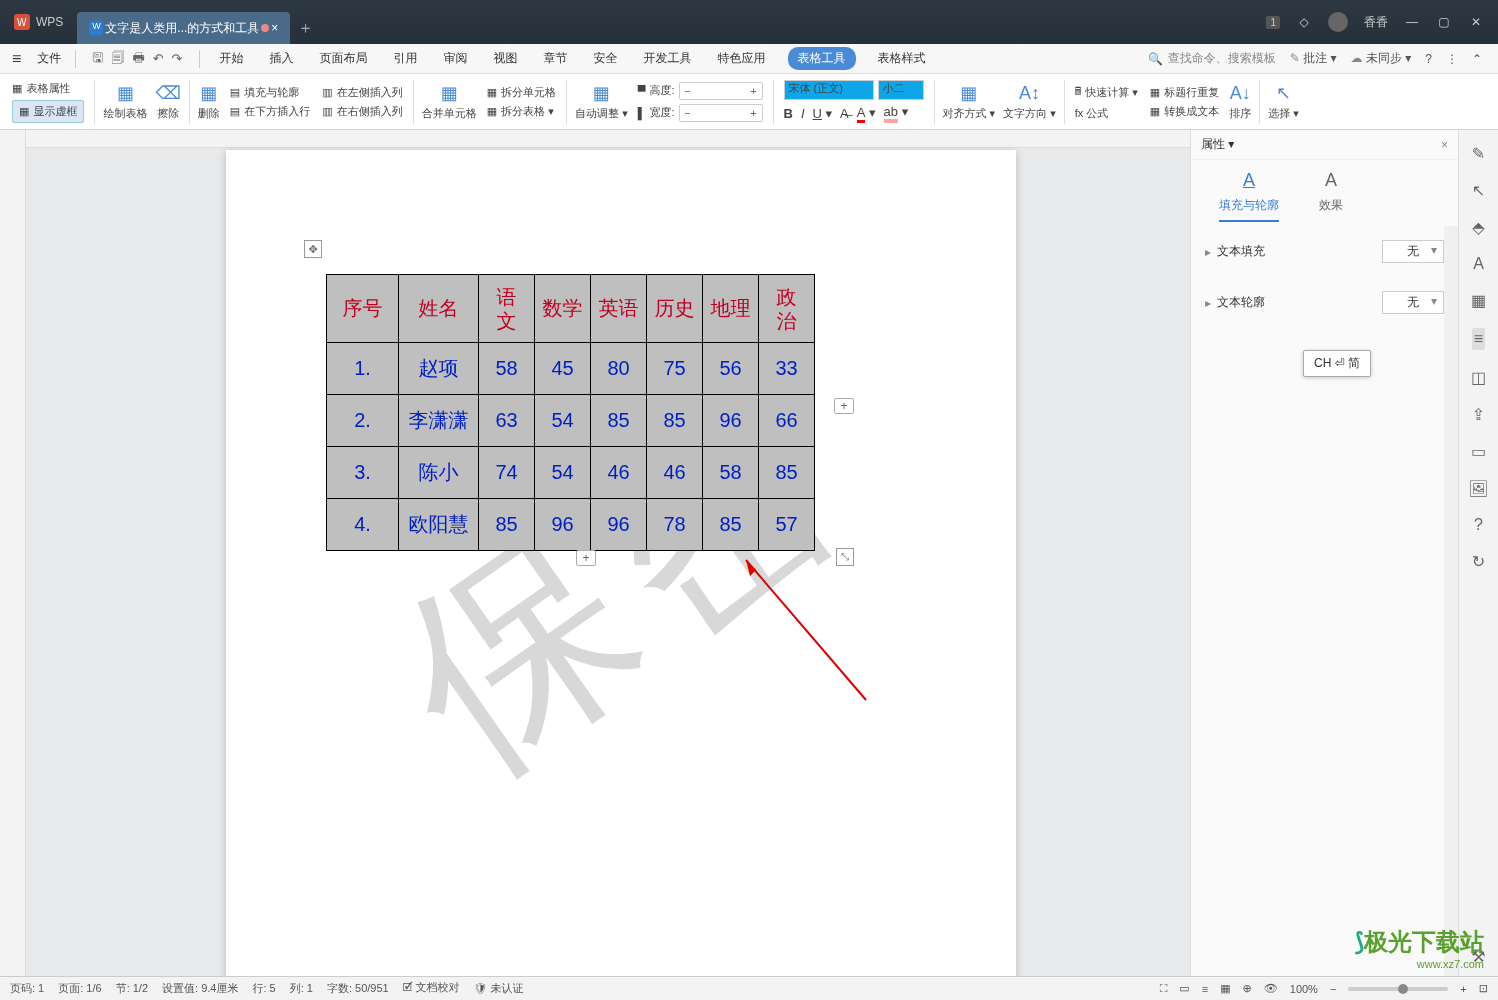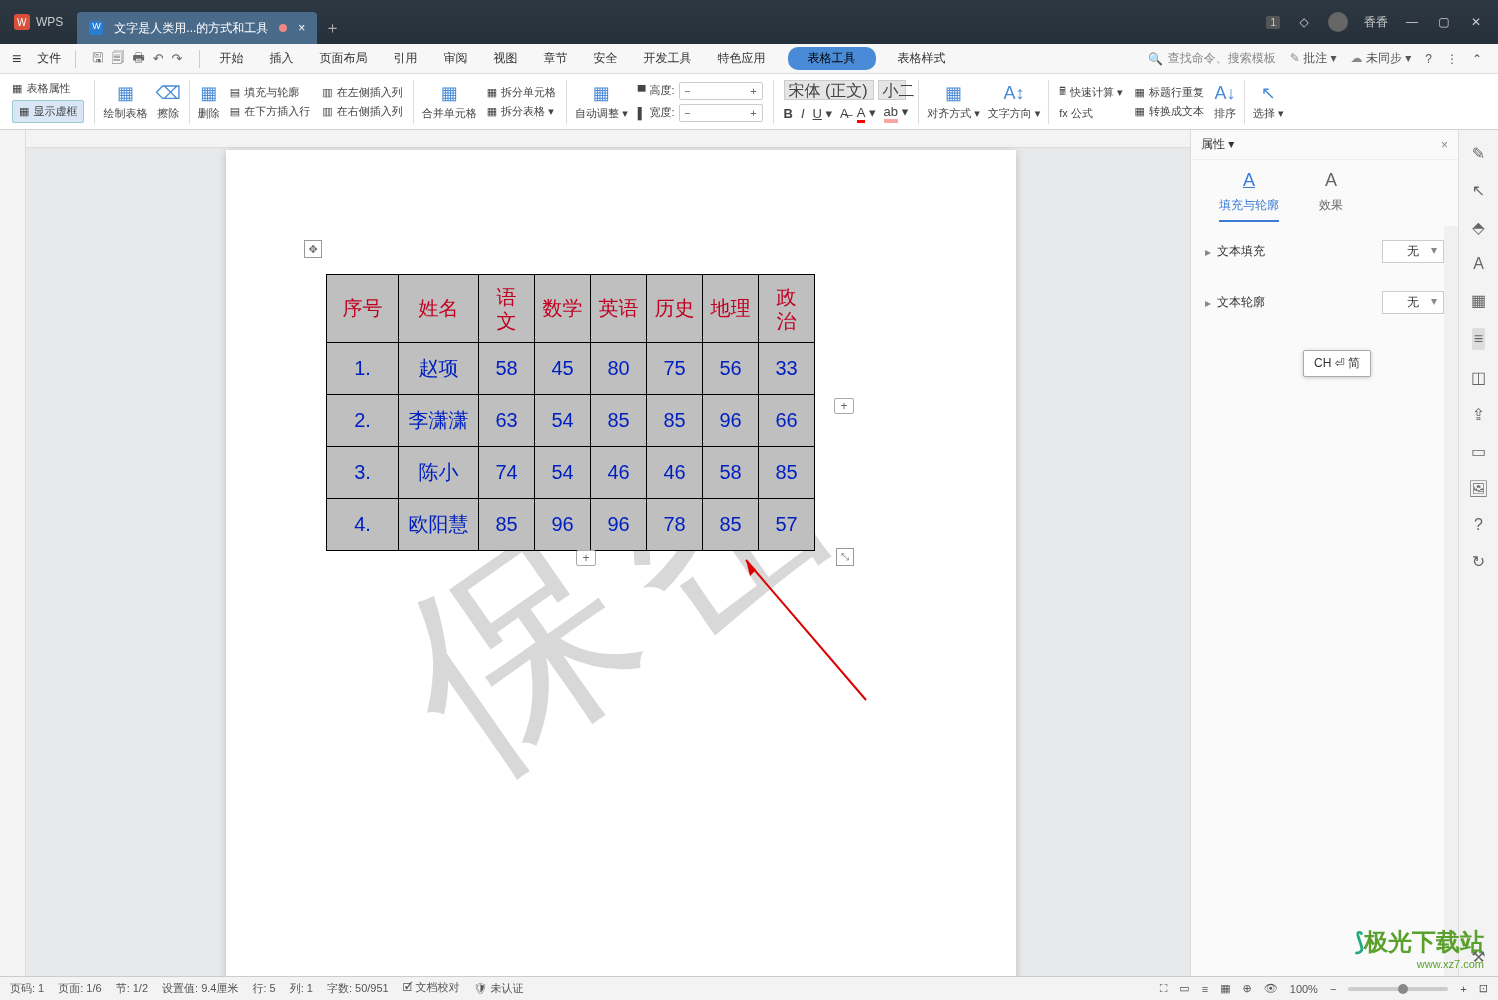--- a/index.html
+++ b/index.html
@@ -1,51 +1,51 @@
 <!DOCTYPE html>
 <html><head>
 <meta charset="utf-8">
 <style>
 * { margin:0; padding:0; box-sizing:border-box; font-family:"Microsoft YaHei",Arial,sans-serif; }
 body { background:#fff; width:1498px; height:1000px; overflow:hidden; position:relative; font-size:12px; color:#333; }
 .titlebar { height:44px; background:linear-gradient(to bottom,#2d3842,#25303a); display:flex; align-items:center; color:#ccc; }
 .titlebar .wps-logo { padding:0 14px; font-size:12px; display:flex; align-items:center; gap:6px;}
 .wps-logo svg{flex-shrink:0}
-.titlebar .tab { background:#4a6a8a; height:32px; border-radius:4px 4px 0 0; display:flex; align-items:center; padding:0 12px; font-size:12px; color:#fff; margin-top:12px; gap:11px;}
+.titlebar .tab { background:#4a6a8a; height:32px; border-radius:4px 4px 0 0; display:flex; align-items:center; padding:0 12px; font-size:12px; color:#fff; margin-top:12px; gap:2px;}
 .tab .doc-ico{width:14px;height:14px;background:#2b7cd3;border-radius:2px;display:inline-block;position:relative}
 .tab .doc-ico::after{content:"W";color:#fff;font-size:9px;position:absolute;left:3px;top:0}
 .tab .dot{width:8px;height:8px;border-radius:50%;background:#e88;}
 .titlebar .newtab { width:30px; text-align:center; color:#aaa; margin-top:12px; font-size:16px; cursor:pointer; }
 .titlebar .spacer { flex:1; }
 .titlebar .sys { display:flex; gap:16px; padding:0 14px; align-items:center; }
 .sys .ico{width:16px;height:16px;display:flex;align-items:center;justify-content:center}
 .sys .badge{background:#555;border-radius:2px;padding:1px 4px;font-size:10px}
 .avatar{width:20px;height:20px;border-radius:50%;background:#666}
 .menubar { height:30px; background:#f7f7f7; border-bottom:1px solid #ddd; display:flex; align-items:center; padding:0 8px; gap:4px; font-size:12px;}
 .menubar .hamb{padding:0 4px;font-size:16px}
 .menubar .file-btn{padding:2px 8px}
 .menubar .qat{display:flex;gap:8px;padding:0 10px;align-items:center}
 .menubar .qat span{color:#666;font-size:13px}
 .menubar .sep{height:18px;width:1px;background:#ccc;margin:0 2px}
 .menubar .menus{display:flex;gap:18px;padding-left:10px}
 .menubar .menus .mi{padding:3px 4px;cursor:pointer}
-.menubar .menus .active{background:#4a8bd8;color:#000000;border-radius:10px;padding:3px 20px}
+.menubar .menus .active{background:#4a8bd8;color:#ffffff;border-radius:10px;padding:3px 10px}
 .menubar .right-menu{margin-left:auto;display:flex;align-items:center;gap:14px;padding-right:8px;color:#555}
 .search-box{display:flex;align-items:center;gap:4px;color:#888}
 .ribbon { height:56px; background:#fff; border-bottom:1px solid #d0d0d0; display:flex; align-items:center; padding:0 6px; font-size:11px; color:#444;}
 .ribbon .grp{display:flex;flex-direction:column;justify-content:center;gap:4px;padding:0 6px}
 .ribbon .vsep{width:1px;height:44px;background:#ddd;margin:0 4px}
 .ribbon .btn-lg{display:flex;flex-direction:column;align-items:center;gap:2px;padding:2px 4px}
 .ribbon .btn-lg .ico{font-size:18px;color:#4a8bd8}
 .ribbon .row{display:flex;align-items:center;gap:4px;white-space:nowrap}
 .ribbon .active-toggle{background:#d8e6f5;border:1px solid #9cc;padding:3px 6px;border-radius:2px}
 .ribbon .spin{display:flex;align-items:center;border:1px solid #ccc;border-radius:2px;height:18px}
 .spin .minus,.spin .plus{width:16px;text-align:center;color:#666;cursor:pointer}
 .spin input{border:none;width:50px;font-size:11px;text-align:center;outline:none}
-.ribbon select,.ribbon .combo{border:1px solid #ccc;height:20px;font-size:16px;padding:0 4px;background:#e5e5e5}
+.ribbon select,.ribbon .combo{border:1px solid #ccc;height:20px;font-size:11px;padding:0 4px;background:#0ea5e9}
 .fontgrp .buttons{display:flex;gap:8px;font-size:13px;align-items:center}
 .underA{position:relative;display:inline-block}
 .underA::after{content:"";position:absolute;left:0;right:0;bottom:-2px;height:2px}
 .workspace{position:absolute;top:130px;left:0;right:40px;bottom:24px;background:#e8e9ea;display:flex}
 .ruler-v{width:26px;background:#f3f3f3;border-right:1px solid #ddd}
 .canvas{flex:1;overflow:hidden;position:relative}
 .ruler-h{height:18px;background:#f3f3f3;border-bottom:1px solid #ddd}
 .page{position:absolute;left:200px;top:20px;width:790px;height:920px;background:#fff;box-shadow:0 2px 8px rgba(0,0,0,0.2)}
 .watermark{position:absolute;left:160px;top:280px;font-size:220px;color:#d8d8d8;transform:rotate(-35deg);font-family:"KaiTi","STKaiti",serif;letter-spacing:20px;pointer-events:none}
 .tbl-handle{position:absolute;width:18px;height:18px;border:1px solid #999;background:#fff;display:flex;align-items:center;justify-content:center;font-size:11px;color:#666}
@@ -204,21 +204,21 @@
           <span class="minus">−</span>
           <input value="" style="">
           <span class="plus">+</span>
         </span>
     </div>
   </div>
   <div class="vsep"></div>
   <div class="grp fontgrp">
     <div class="row">
       <span class="combo" style="width:90px">宋体 (正文)</span>
-      <span class="combo" style="width:28px">小二</span>
+      <span class="combo" style="width:46px">小二</span>
     </div>
     <div class="buttons">
       <span><b>B</b></span>
       <span><i>I</i></span>
       <span><u>U</u> ▾</span>
       <span>A̶</span>
       <span><span class="underA" style="border-bottom:3px solid red">A</span> ▾</span>
       <span><span class="underA" style="border-bottom:4px solid #fca5a5">ab</span> ▾</span>
     </div>
   </div>

